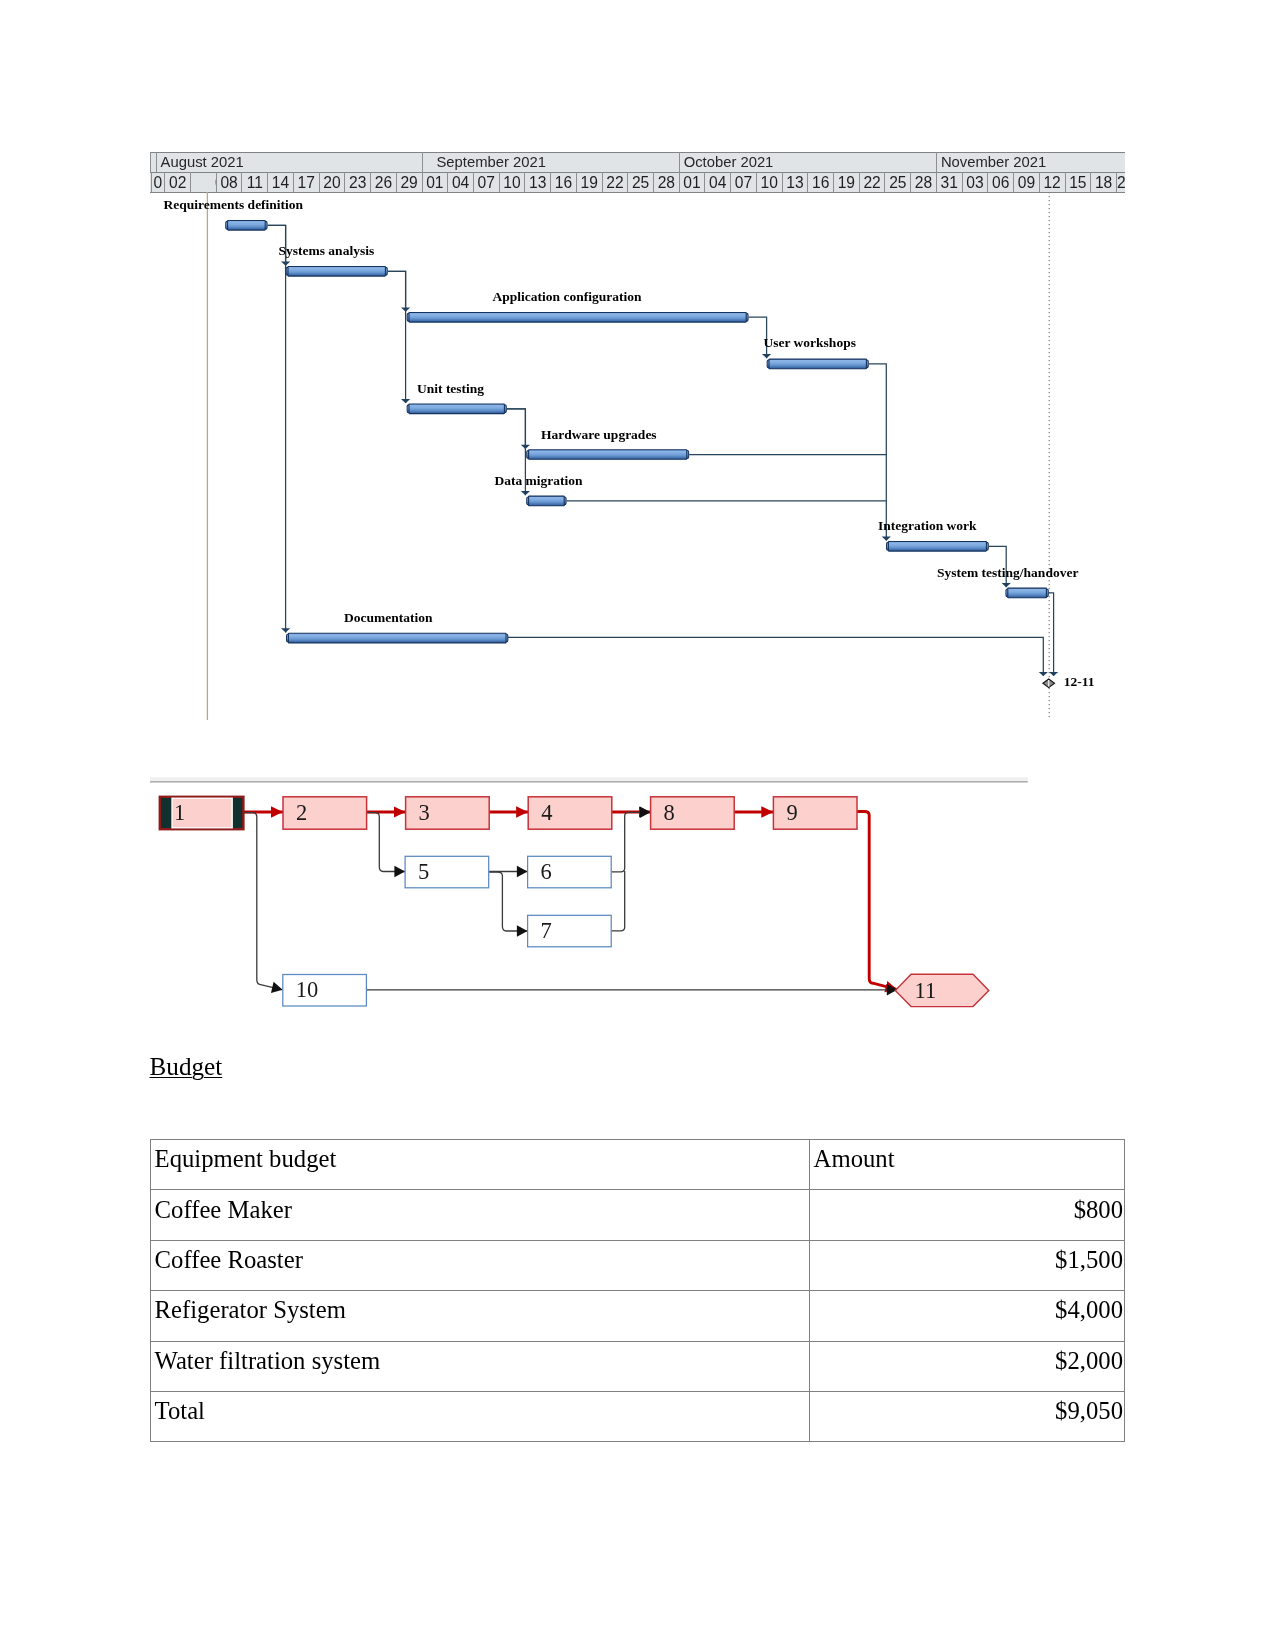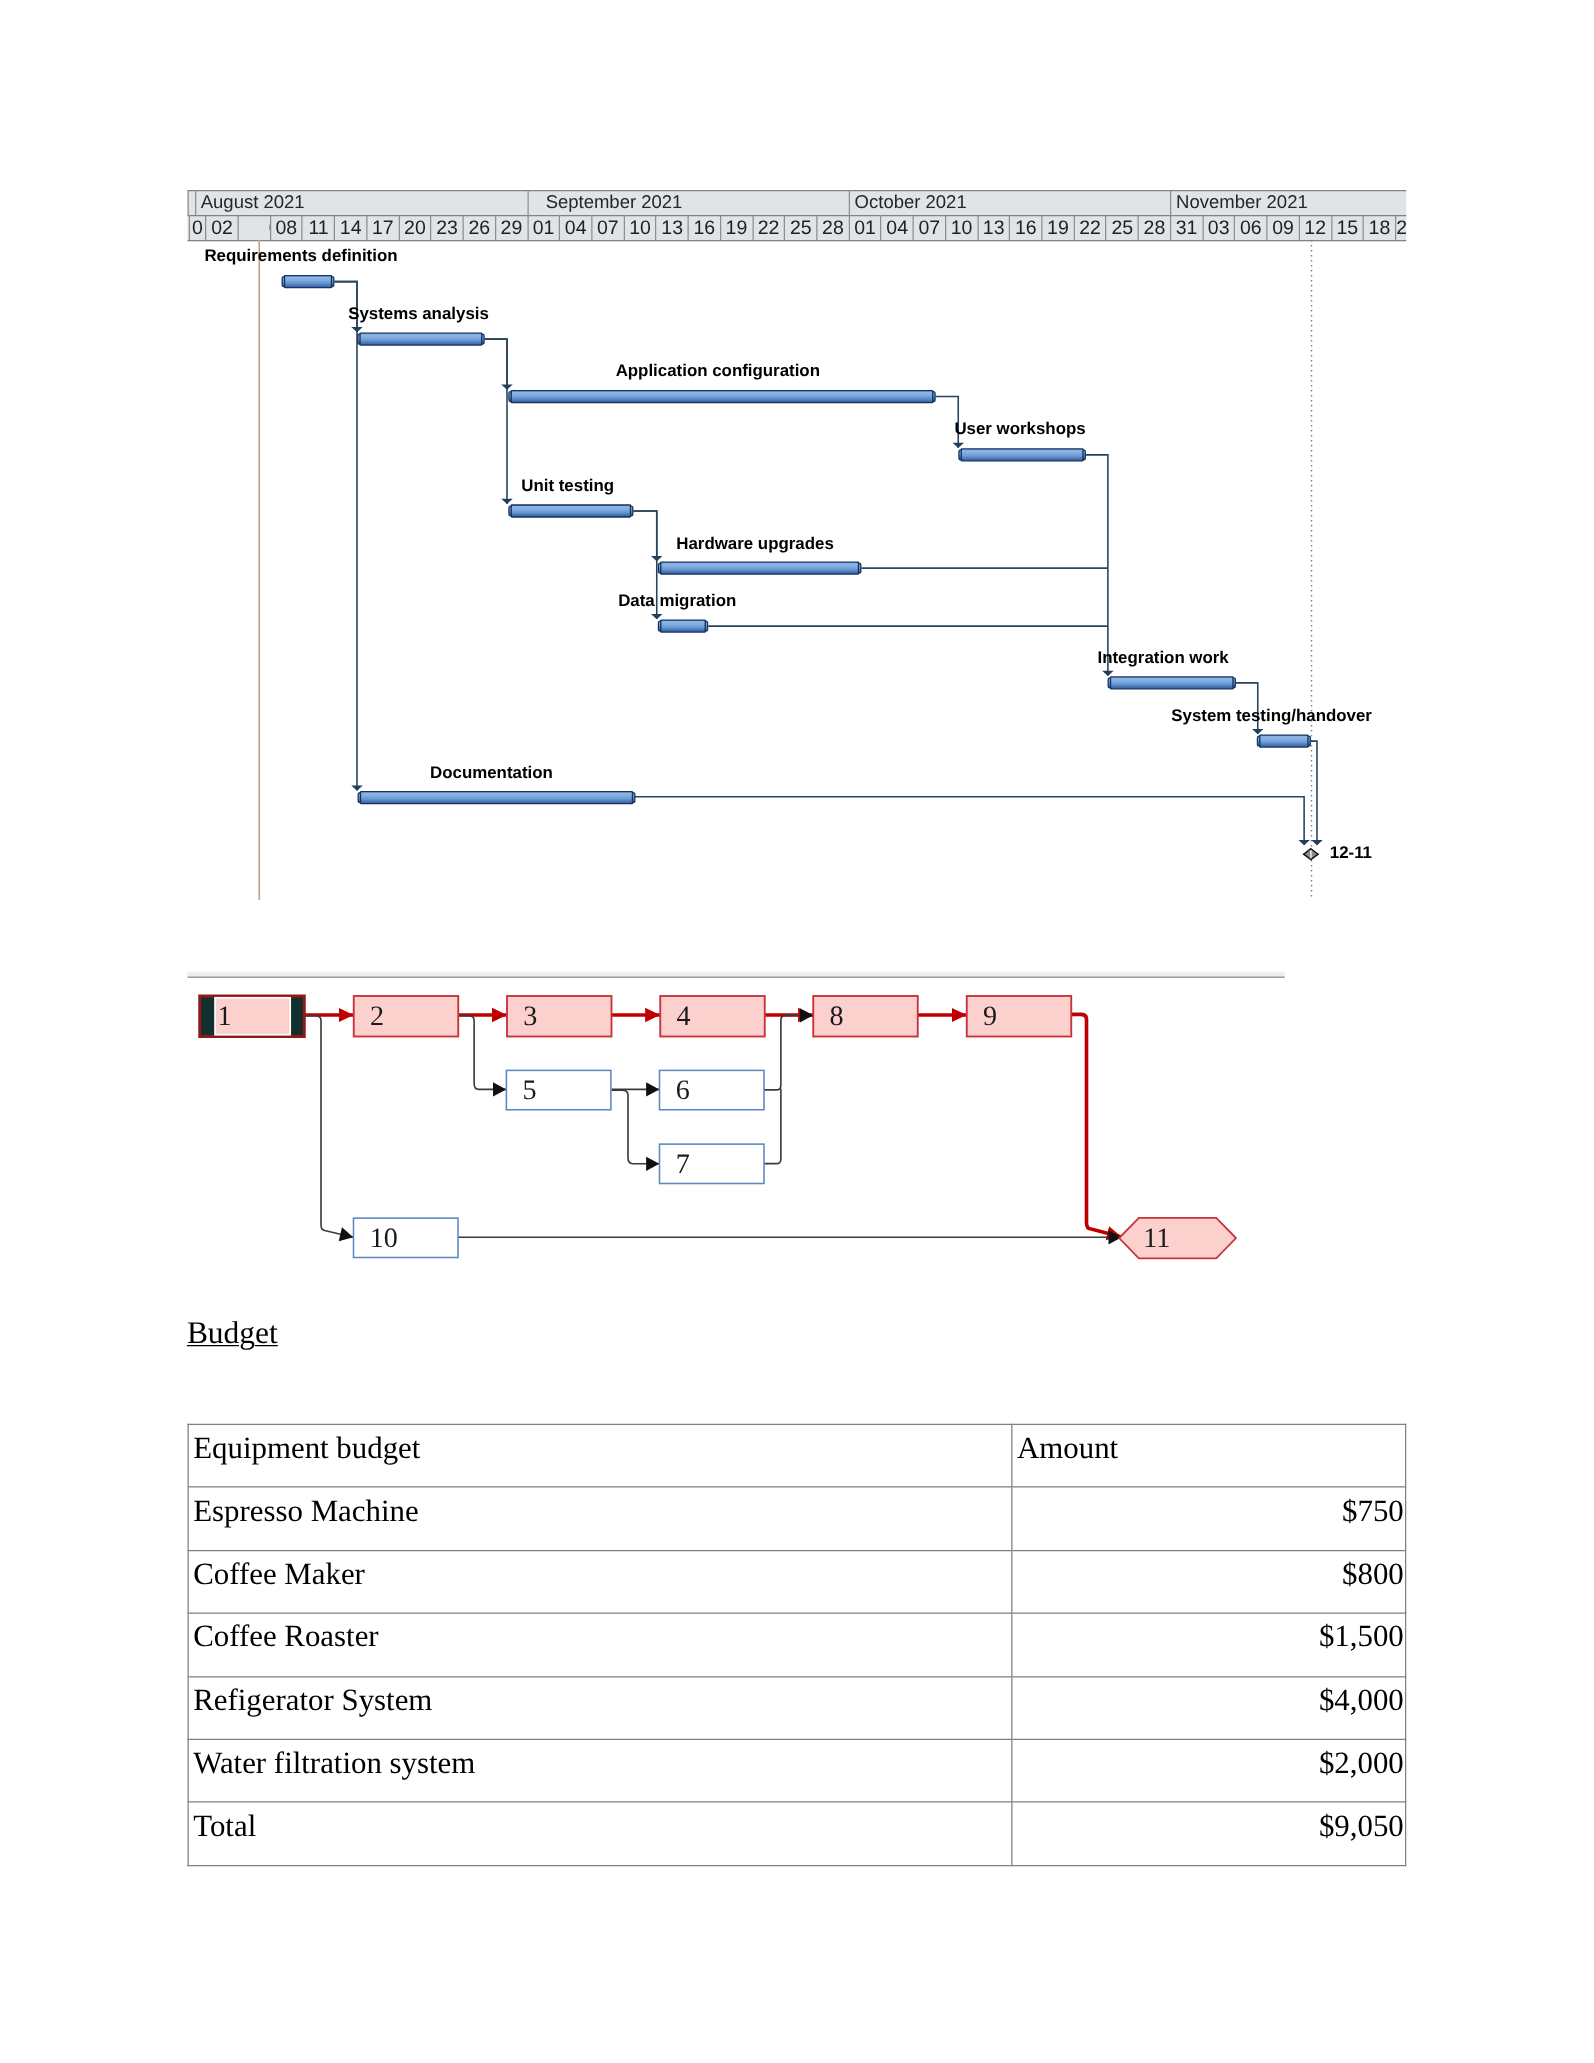--- a/index.html
+++ b/index.html
@@ -14,21 +14,21 @@
          border-top:1.4px solid #808285;border-bottom:1.4px solid #808285;box-sizing:border-box;}
   .g-mcell{position:absolute;top:0;height:19.8px;box-sizing:border-box;
           border-left:1px solid #8C8F91;color:#262626;font-size:14.8px;
           font-family:"Liberation Sans",sans-serif;padding-left:4px;line-height:20.2px;
           white-space:nowrap;overflow:hidden;}
   .g-dcell{position:absolute;top:19.8px;height:19.8px;box-sizing:border-box;
           border-left:1px solid #8C8F91;color:#1F1F1F;font-size:15.6px;
           font-family:"Liberation Sans",sans-serif;text-align:center;line-height:21.2px;
           white-space:nowrap;overflow:hidden;}
   .g-hsep{position:absolute;left:0;top:19.8px;width:975px;height:1px;background:#808285;}
-  .blab{position:absolute;font-family:Liberation Sans, sans-serif;
+  .blab{position:absolute;font-family:Liberation Serif, serif;
         font-weight:bold;font-size:13.5px;color:#000;white-space:nowrap;line-height:1;
         transform-origin:left top;}
 
   
   #budget-h{position:absolute;left:149.5px;top:1054.3px;font-size:25.2px;color:#000;
             font-family:"Liberation Serif",serif;line-height:1;}
   #budget-h span{text-decoration:underline;text-decoration-thickness:1.35px;text-underline-offset:2.4px;}
   #btable{position:absolute;left:150px;top:1139px;width:974px;border-collapse:collapse;
           table-layout:fixed;}
   #btable td{border:1.3px solid #808080;height:50.4px;font-size:24.7px;padding:0 1.0px 0 3.6px;
@@ -275,28 +275,20 @@
         <tr>
           <td>
             <span>Equipment budget</span>
           </td>
           <td>
             <span>Amount</span>
           </td>
         </tr>
         <tr>
           <td>
-            <span>Espresso Machine</span>
-          </td>
-          <td class="num">
-            <span>$750</span>
-          </td>
-        </tr>
-        <tr>
-          <td>
             <span>Coffee Maker</span>
           </td>
           <td class="num">
             <span>$800</span>
           </td>
         </tr>
         <tr>
           <td>
             <span>Coffee Roaster</span>
           </td>

